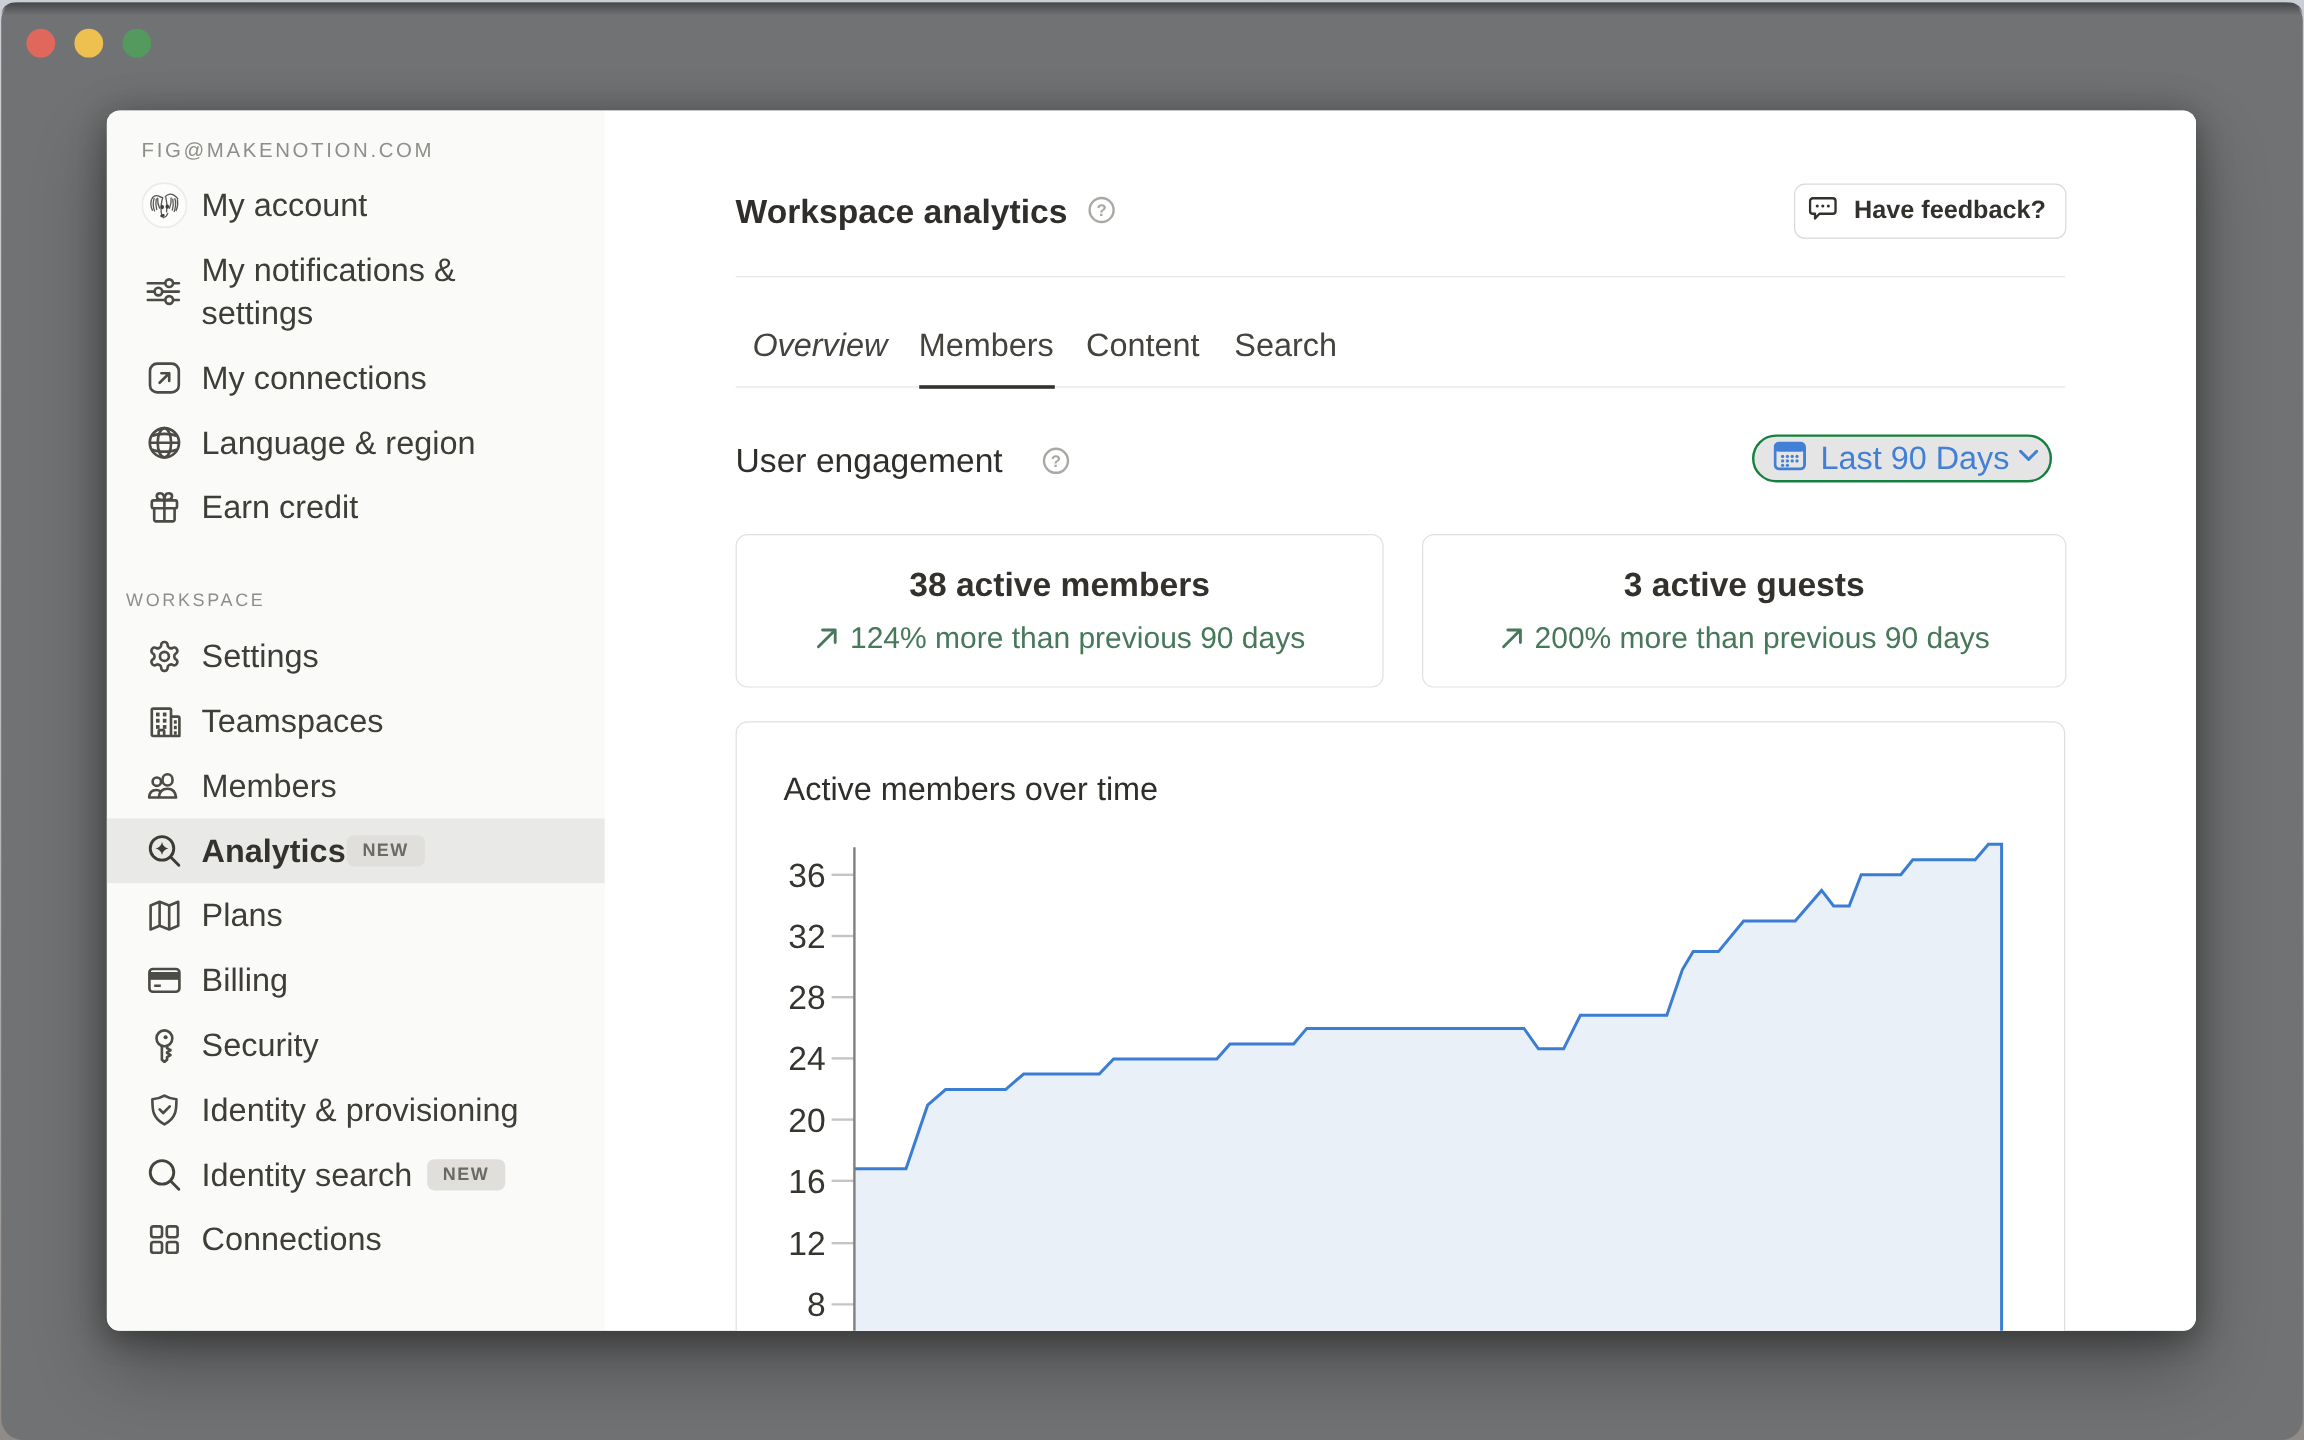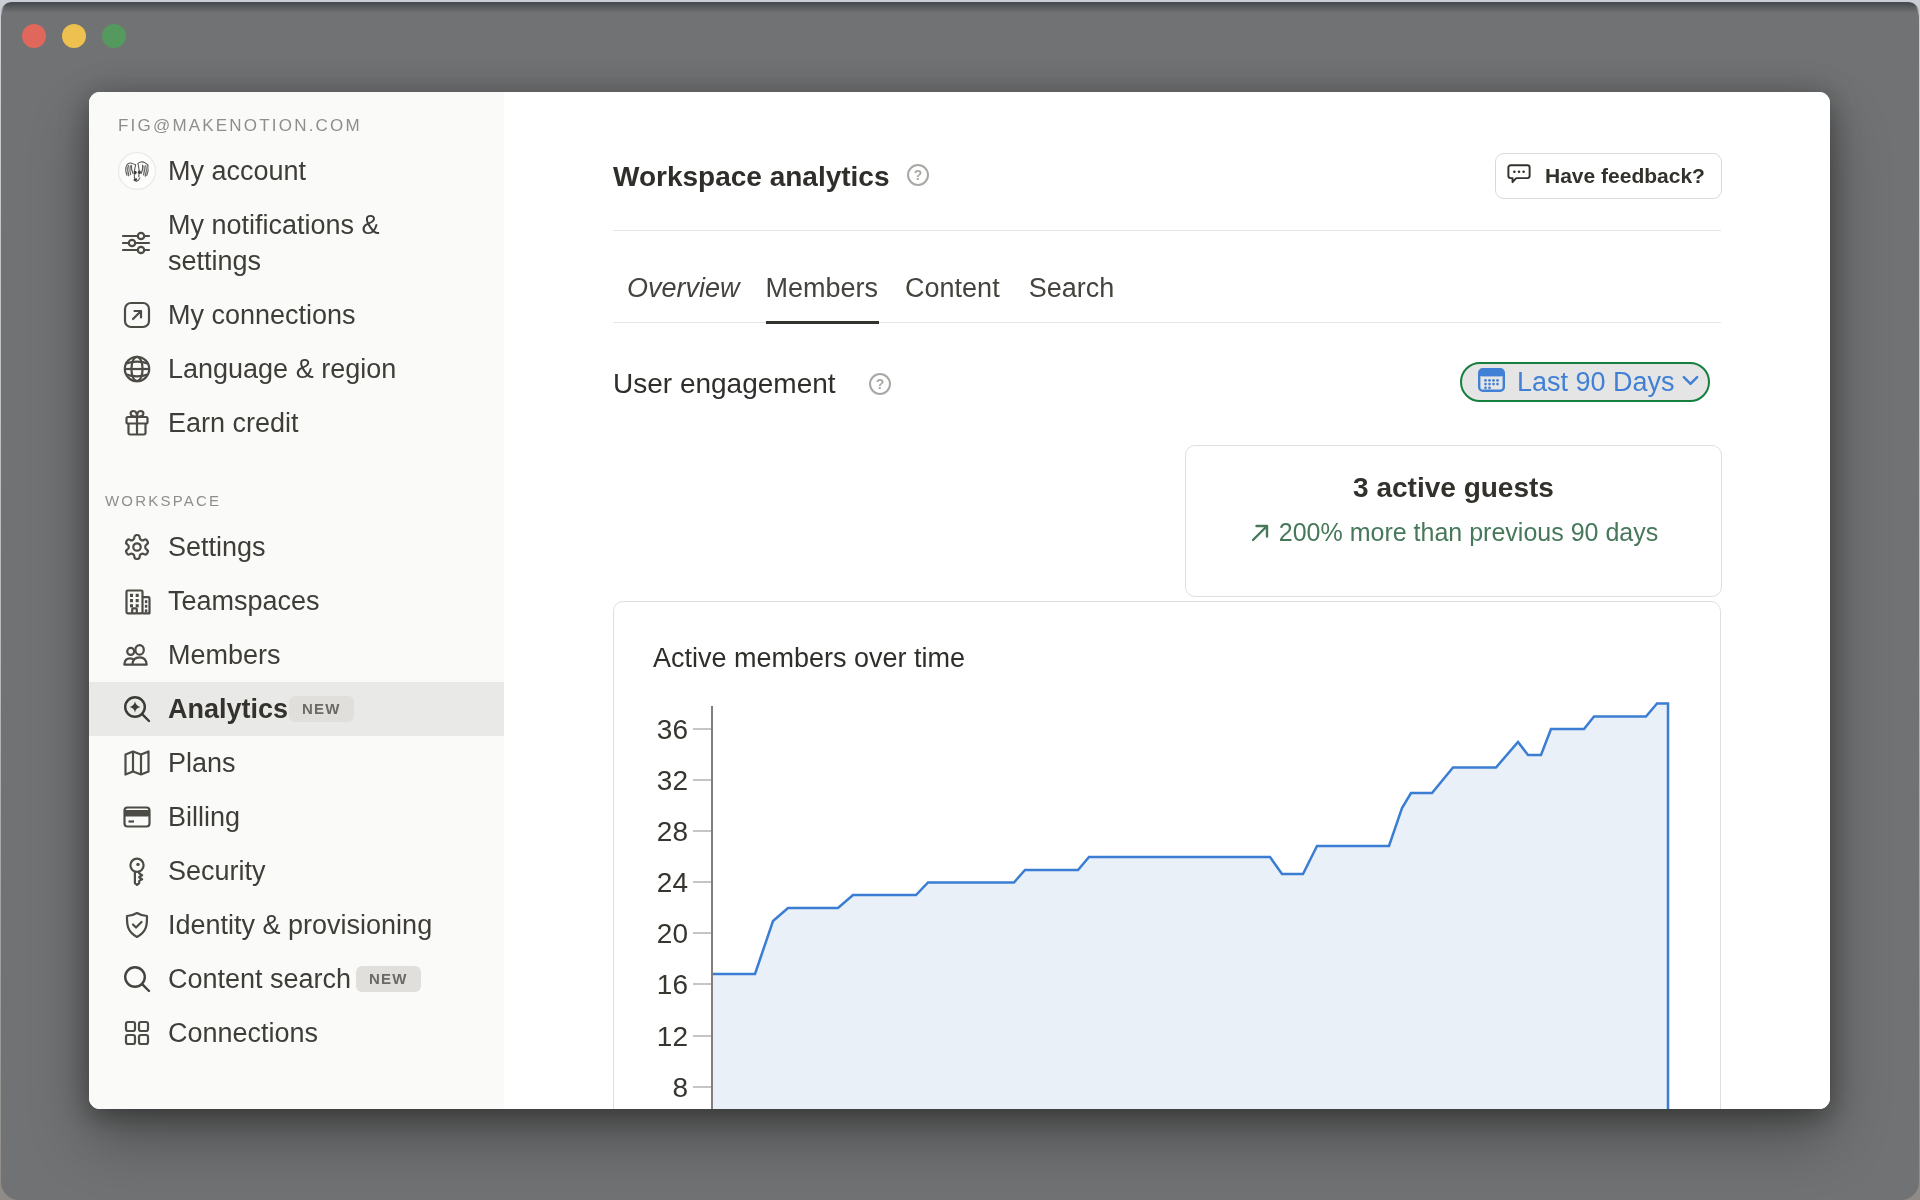--- a/index.html
+++ b/index.html
@@ -48,21 +48,21 @@
   .tab.t1{margin-right:26px;font-style:italic;}.tab.t2{margin-right:27px;}.tab.t3{margin-right:29px;}
   .div2{position:absolute;left:109px;top:230px;width:1108px;height:1px;background:#e5e5e3;}
   .mline{position:absolute;left:261.5px;top:229px;width:113px;height:3px;background:#34322d;}
   .h2{position:absolute;left:109px;top:276px;font-size:28px;font-weight:400;color:#2f2e2a;}
   .pick{position:absolute;left:956px;top:270px;width:250px;height:40px;
     border:2px solid #15803d;border-radius:21px;background:#e5e5e5;
     display:flex;align-items:center;}
   .pick .t{font-size:27px;color:#4180d5;margin-left:12px;}
   .card{position:absolute;border:1px solid #dfdfdd;border-radius:10px;background:#fff;}
   .c1{left:109px;top:353px;width:540px;height:128px;}
-  .c2{left:681px;top:353px;width:537px;height:152px;}
+  .c2{left:681px;top:353px;width:537px;height:128px;}
   .cnum{position:absolute;width:100%;top:26px;text-align:center;font-size:28px;
     font-weight:700;color:#33312c;}
   .cgrow{position:absolute;width:100%;top:72px;text-align:center;font-size:25px;
     color:#47785a;}
   .chart{left:109px;top:509px;width:1108px;height:700px;border-radius:10px;}
   .h3{position:absolute;left:39px;top:41px;font-size:27px;font-weight:400;color:#2f2e2a;}
 </style>
 </head>
 <body>
 <div class="chrome">
@@ -260,21 +260,21 @@
       </div>
     <div class="row" style="top:860px;">
       <span class="ic">
           <svg width="30" height="30" viewBox="0 0 30 30">
             <g stroke="#45433e" stroke-width="2.4" fill="none" stroke-linecap="round">
               <circle cx="13" cy="13" r="9.8"></circle>
               <line x1="20.4" y1="20.4" x2="27" y2="27"></line>
             </g>
           </svg>
         </span>
-        <span class="tx">Content search</span>
+        <span class="tx">Identity search</span>
       <span class="badge" style="position:absolute;left:267px;">NEW</span>
       </div>
     <div class="row" style="top:914px;">
       <span class="ic">
           <svg width="30" height="30" viewBox="0 0 30 30">
             <g stroke="#4d4b46" stroke-width="2.2" fill="none">
               <rect x="4" y="4" width="9" height="9" rx="2"></rect>
               <rect x="17" y="4" width="9" height="9" rx="2"></rect>
               <rect x="4" y="17" width="9" height="9" rx="2"></rect>
               <rect x="17" y="17" width="9" height="9" rx="2"></rect>
@@ -326,20 +326,28 @@
               <circle cx="15.5" cy="16.1" r="1.35"></circle>
               <circle cx="19.5" cy="16.1" r="1.35"></circle>
               <circle cx="7.5" cy="19.8" r="1.35"></circle>
               <circle cx="11.5" cy="19.8" r="1.35"></circle>
             </g>
           </svg></span>
       <span class="t">Last 90 Days</span>
       <span><svg width="21" height="21" viewBox="0 0 22 22" style="margin-left:5px;">
             <path d="M4,7.5 L11,14.5 L18,7.5" fill="none" stroke="#4180d5" stroke-width="2.6" stroke-linecap="round" stroke-linejoin="round"></path>
           </svg></span>
+    </div>
+    <div class="card c1">
+      <div class="cnum">38 active members</div>
+      <div class="cgrow"><svg width="22" height="22" viewBox="0 0 22 22" style="vertical-align:-3px;margin-right:8px;">
+            <g stroke="#47785a" stroke-width="2.4" fill="none" stroke-linecap="round" stroke-linejoin="round">
+              <path d="M4,18 L18,4 M7.5,4 H18 V14.5"></path>
+            </g>
+          </svg>124% more than previous 90 days</div>
     </div>
     <div class="card c2">
       <div class="cnum">3 active guests</div>
       <div class="cgrow"><svg width="22" height="22" viewBox="0 0 22 22" style="vertical-align:-3px;margin-right:8px;">
             <g stroke="#47785a" stroke-width="2.4" fill="none" stroke-linecap="round" stroke-linejoin="round">
               <path d="M4,18 L18,4 M7.5,4 H18 V14.5"></path>
             </g>
           </svg>200% more than previous 90 days</div>
     </div>
     <div class="card chart">

